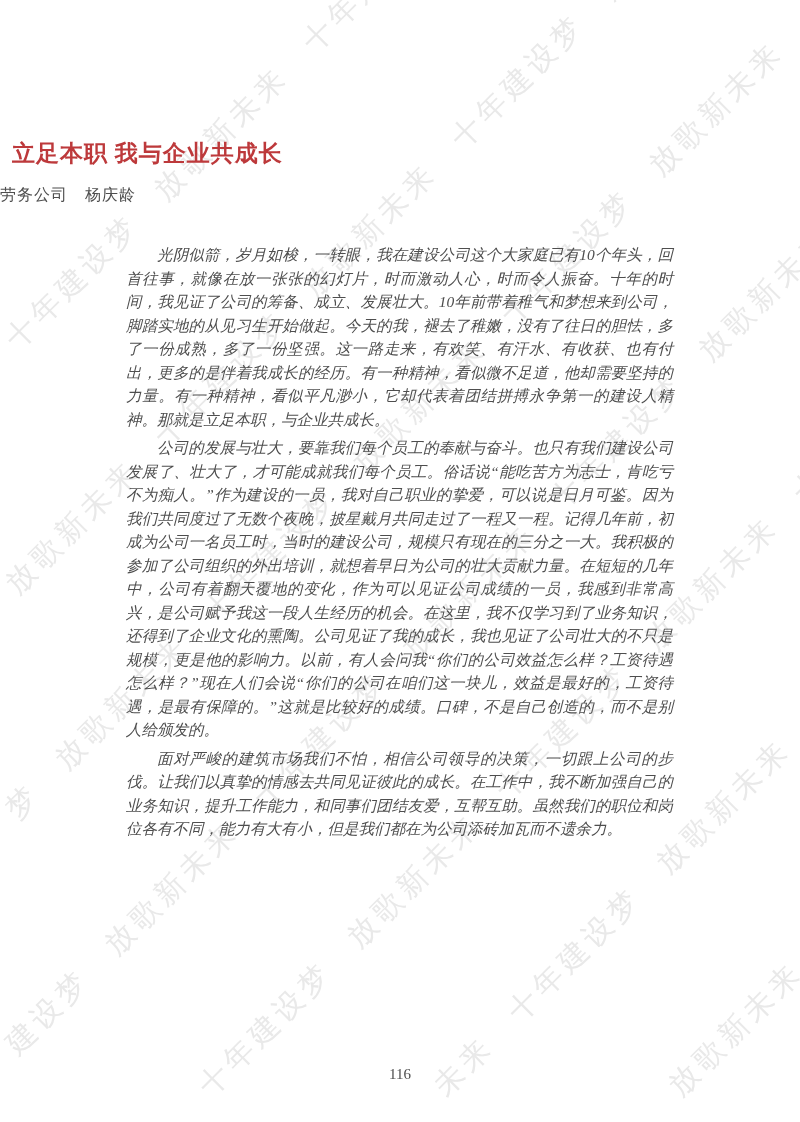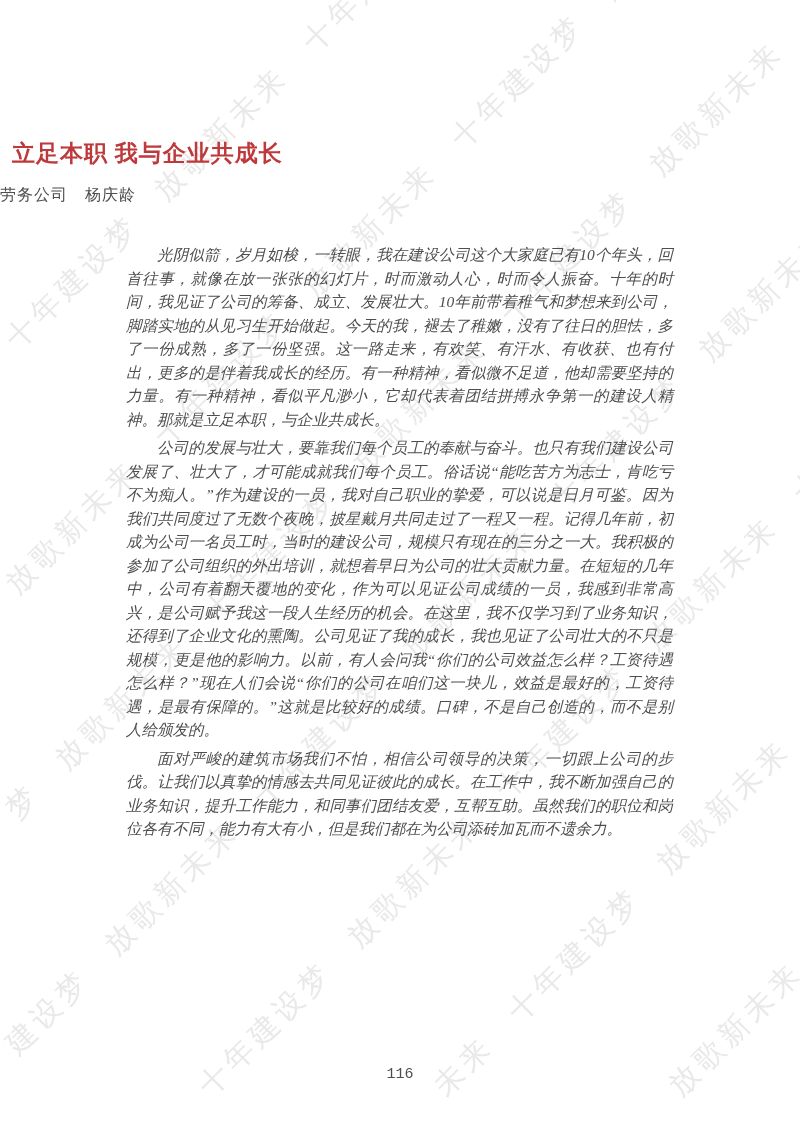--- a/index.html
+++ b/index.html
@@ -57,21 +57,20 @@
     color:var(--body-color);
   }
   .article p{margin:5px;text-indent:2em;font-style:italic;}
   .page-number{
     position:absolute;
     left:0;right:0;top:1066px;
     text-align:center;
     font-size:15px;
     color:var(--body-color);
     z-index:1;
-    font-family:Liberation Mono, monospace;
   }
 </style>
 </head>
 <body>
 
 <div class="page">
   <div class="wm-layer" id="wm-layer">
       <div class="wm-line" style="left: 0px; top: 333px;">十年建设梦　放歌新未来　十年建设梦　放歌新未来　十年建设梦　放歌新未来　十年建设梦</div>
       <div class="wm-line" style="left: 0px; top: 578px;">放歌新未来　十年建设梦　放歌新未来　十年建设梦　放歌新未来　十年建设梦　放歌新未来</div>
       <div class="wm-line" style="left: 0px; top: 803px;">梦　放歌新未来　十年建设梦　放歌新未来　十年建设梦　放歌新未来　十年建设梦　放歌</div>

